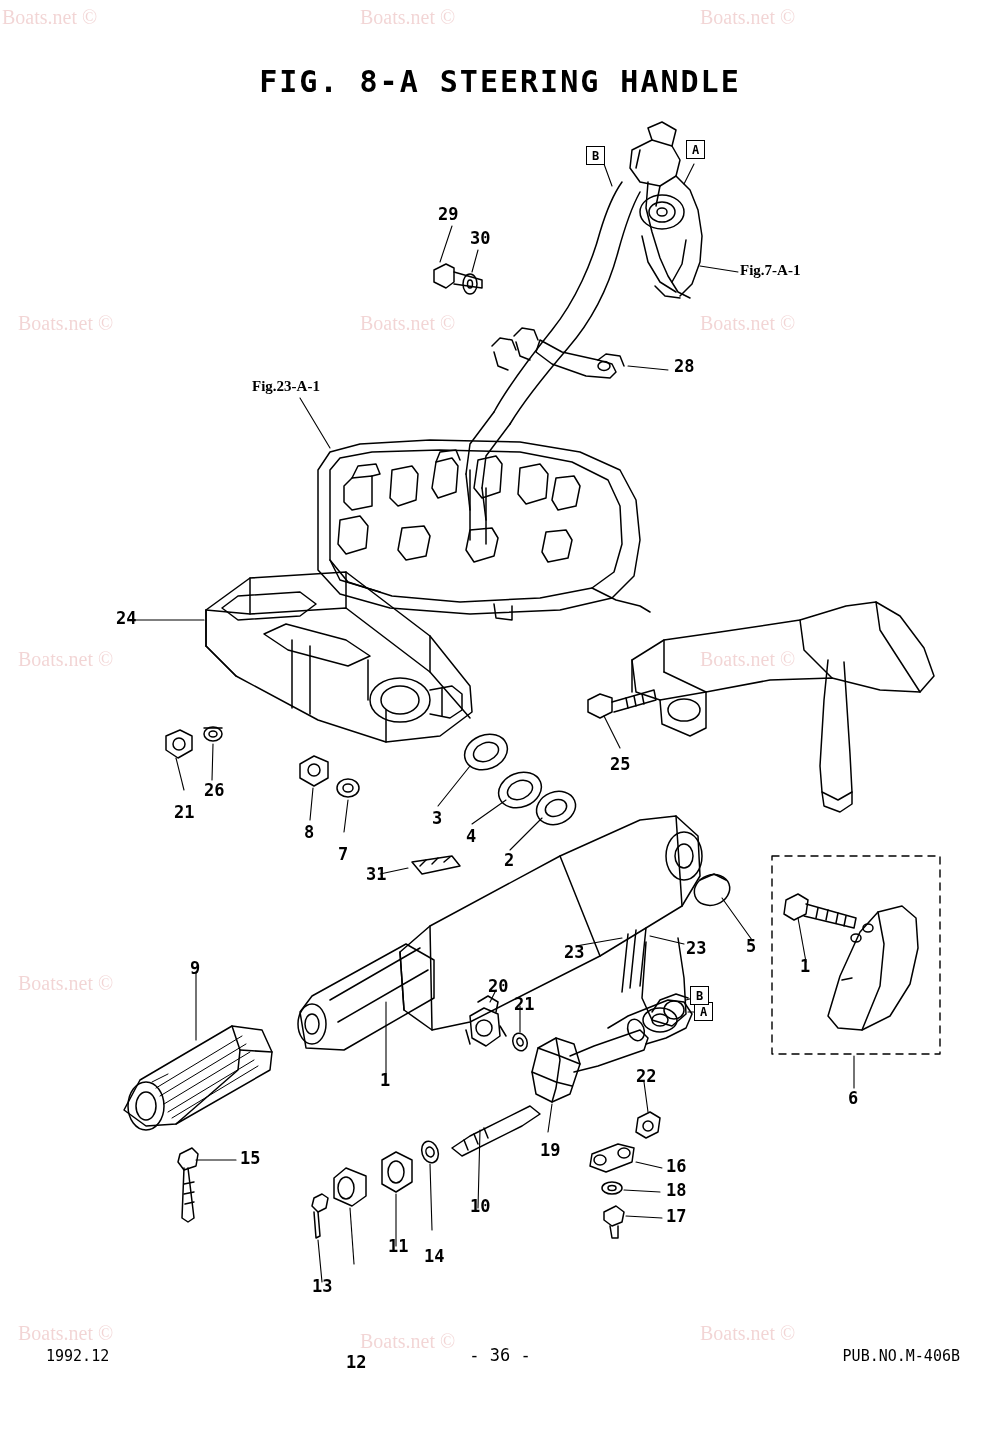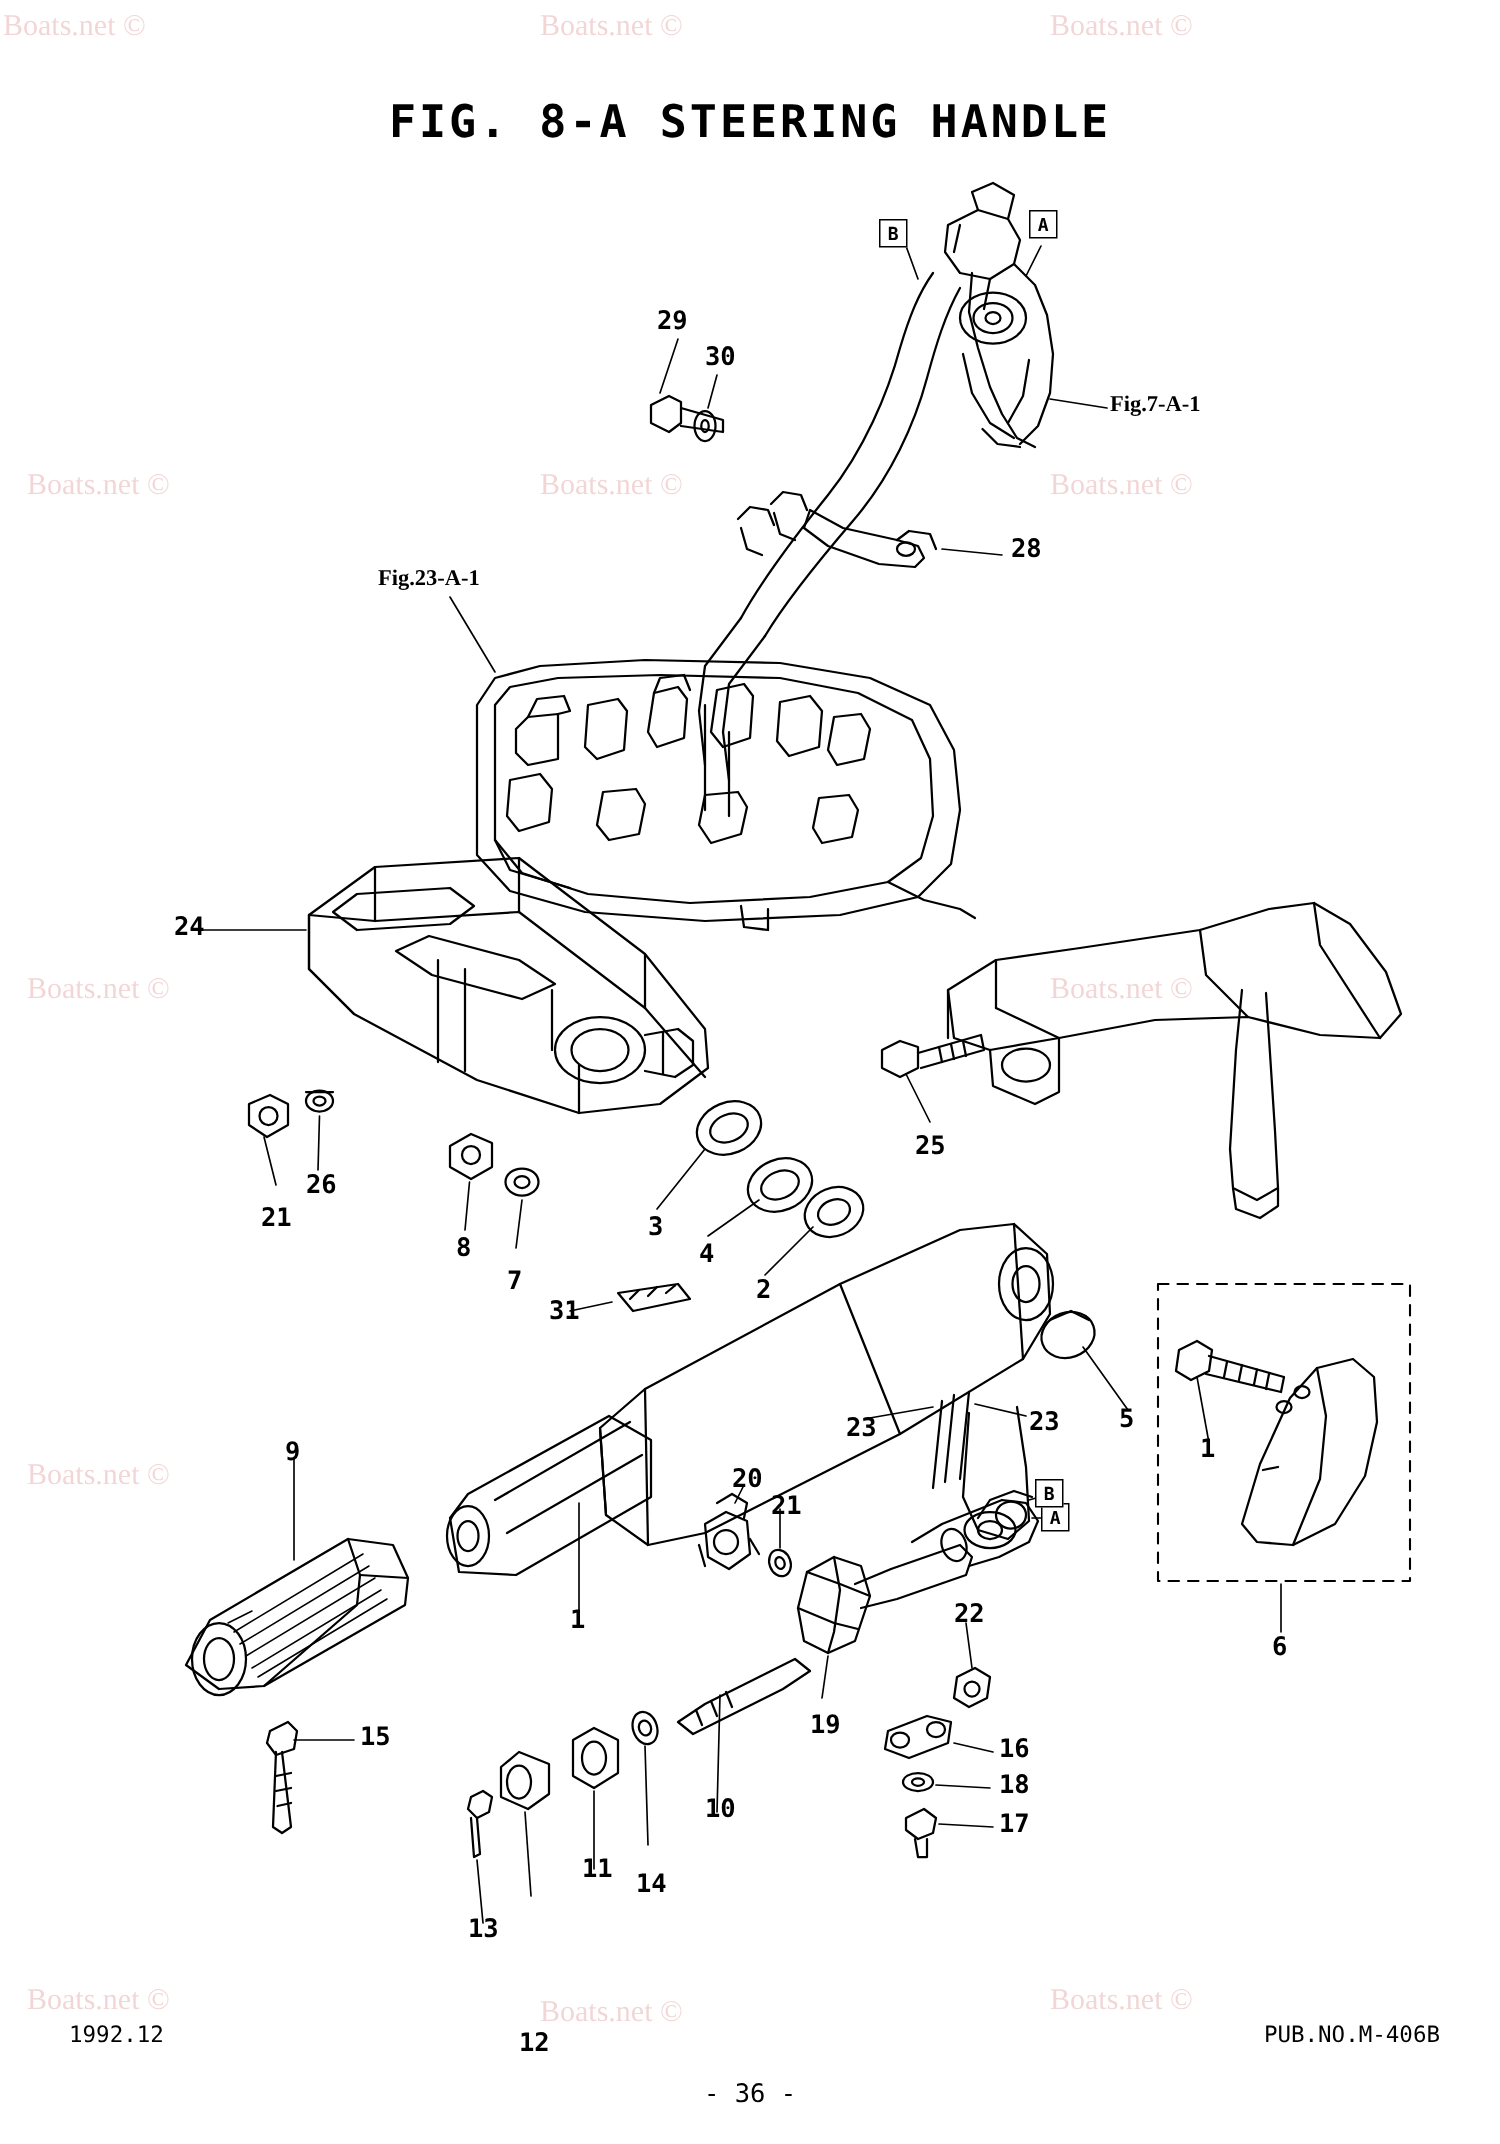--- a/index.html
+++ b/index.html
@@ -42,21 +42,21 @@
     font-size:30px;
     font-weight:bold;
     letter-spacing:2px;
   }
   .foot{
     position:absolute;
     font-family:"DejaVu Sans Mono", monospace;
     font-size:15px;
   }
   .foot-date{left:46px;top:1347px;}
-  .foot-page{left:0;right:0;top:1345px;text-align:center;font-size:17px;margin-top:41px;}
+  .foot-page{left:0;right:0;top:1345px;text-align:center;font-size:17px;}
   .foot-pub{right:40px;top:1347px;}
 
   
   .num{
     position:absolute;
     font-family:"DejaVu Sans Mono", monospace;
     font-size:17px;
     font-weight:bold;
     color:#000;
     line-height:1;

